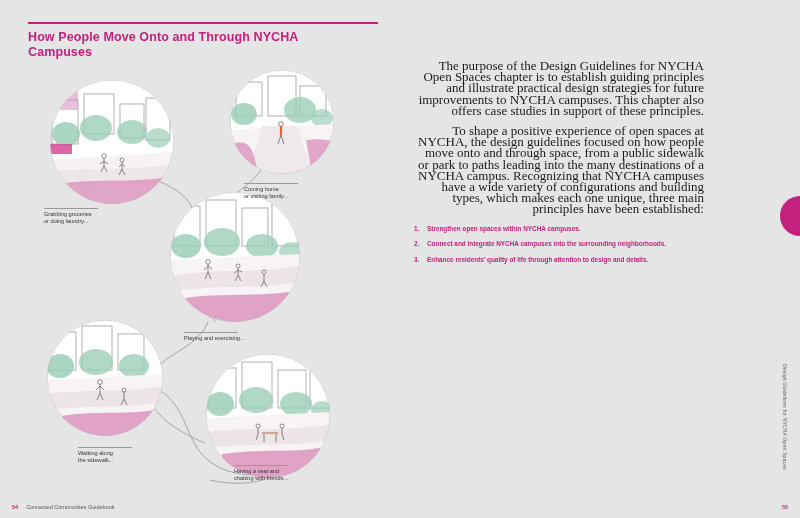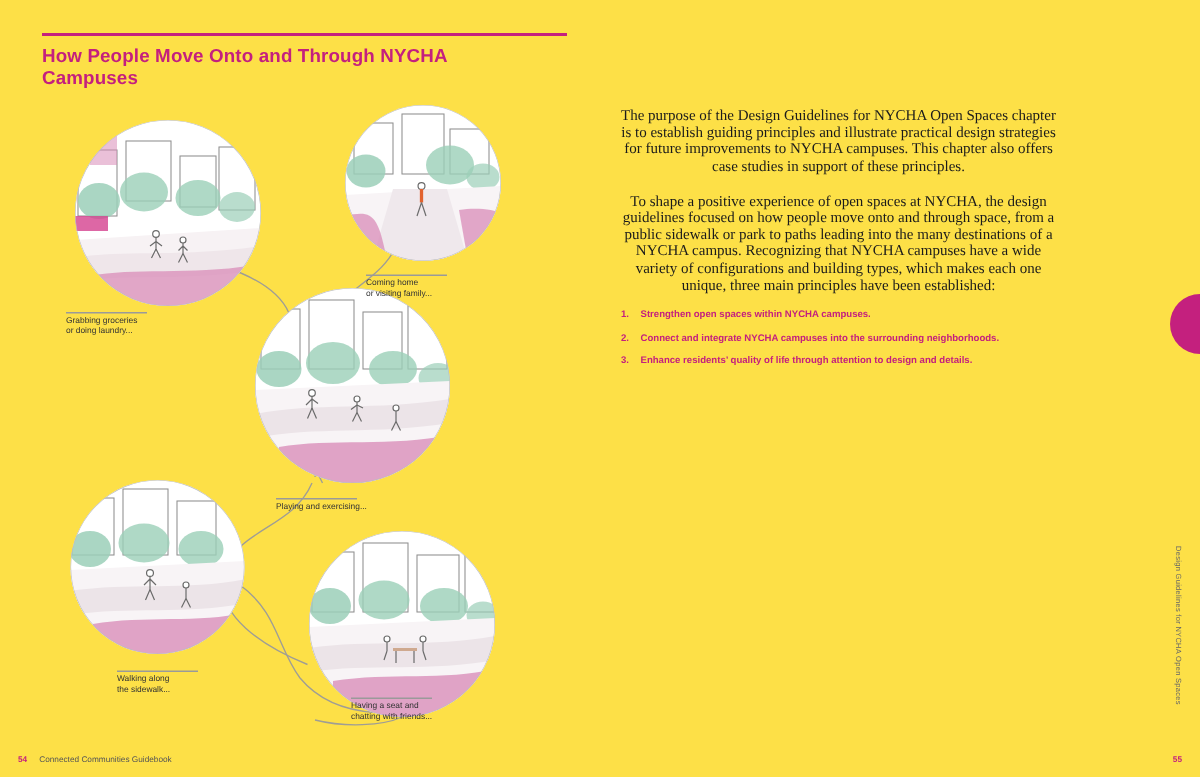--- a/index.html
+++ b/index.html
@@ -15,21 +15,21 @@
     position: relative;
   }
   .spread {
     position: absolute;
     inset: 0;
     display: flex;
   }
   .page {
     position: relative;
     height: 518px;
-    background: #fde047;
+    background: #e5e5e5;
   }
   .page-left { width: 400px; }
   .page-right { width: 400px; }
 
   
   .rule-top {
     position: absolute;
     left: 28px;
     top: 22px;
     width: 350px;
@@ -106,25 +106,25 @@
   .right-title {
     color: #c4207e;
     font-weight: bold;
     font-size: 12.5px;
     line-height: 15px;
     margin: 0 0 10px 0;
     letter-spacing: 0.1px;
   }
   .body-par {
     font-family: "Liberation Serif", serif;
-    font-size: 10px;
+    font-size: 13px;
     line-height: 11.2px;
     color: #1b1b1b;
-    margin: 12px 0 9px 0;
-    text-align: center;
+    margin: 0 0 9px 0;
+    text-align: right;
   }
   .principles {
     margin: 2px 0 0 0;
     padding: 0;
     list-style: none;
   }
   .principles li {
     display: flex;
     gap: 4px;
     color: #c4207e;

